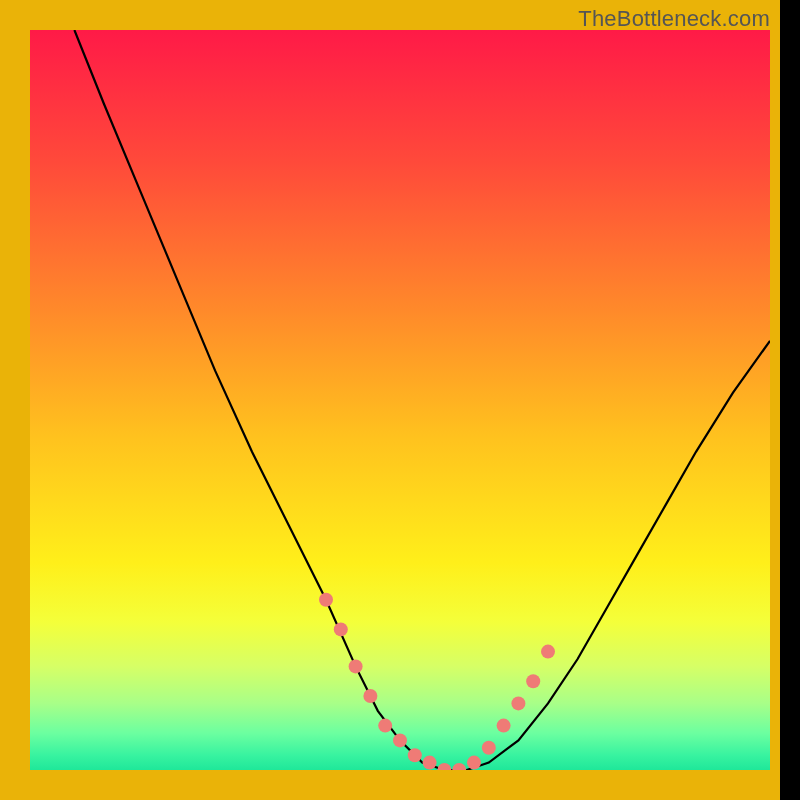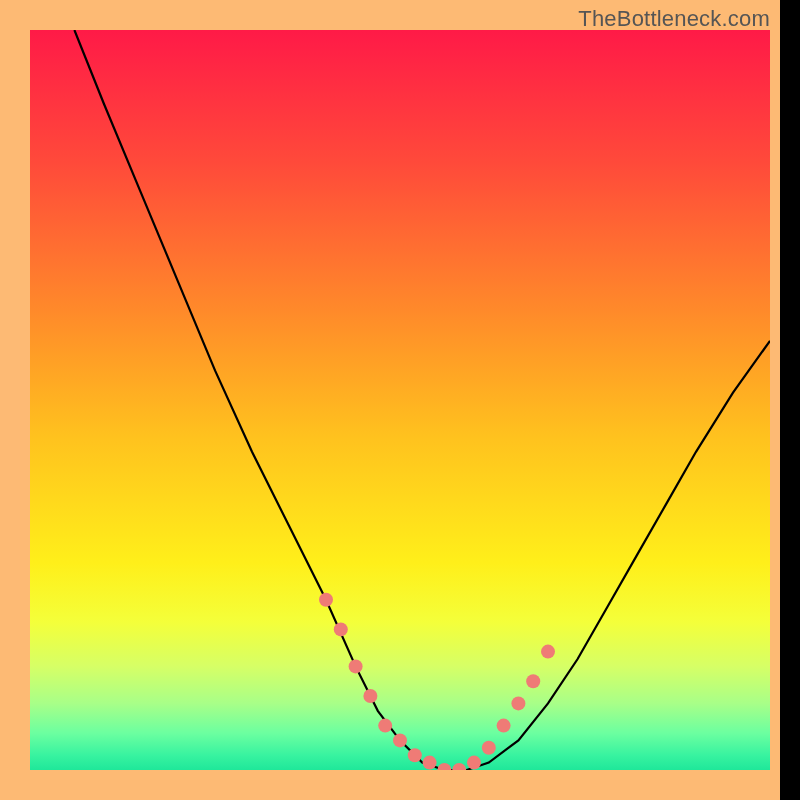--- a/index.html
+++ b/index.html
@@ -8,21 +8,21 @@
     width: 800px;
     height: 800px;
     overflow: hidden;
     background: #000;
     font-family: Arial, Helvetica, sans-serif;
   }
   .frame {
     position: relative;
     width: 780px;
     height: 800px;
-    background: #fdba74;
+    background: #eab308;
   }
   .watermark {
     position: absolute;
     top: 6px;
     right: 10px;
     color: #555;
     font-size: 22px;
     font-weight: 500;
     letter-spacing: 0.2px;
     user-select: none;

